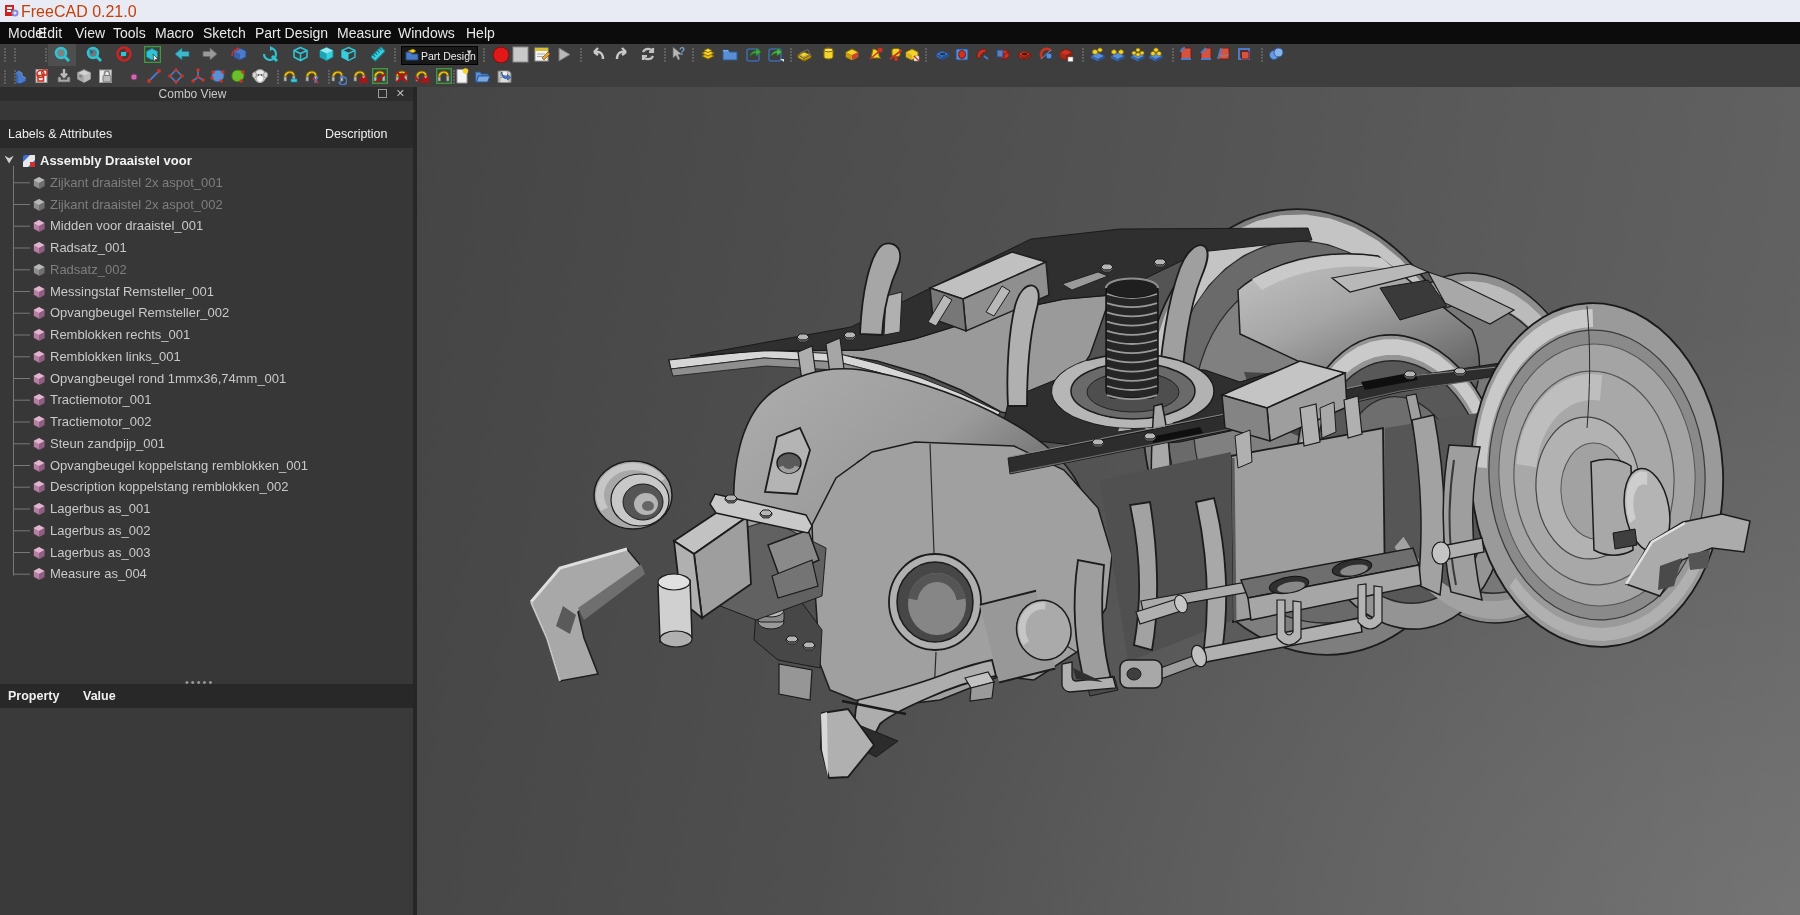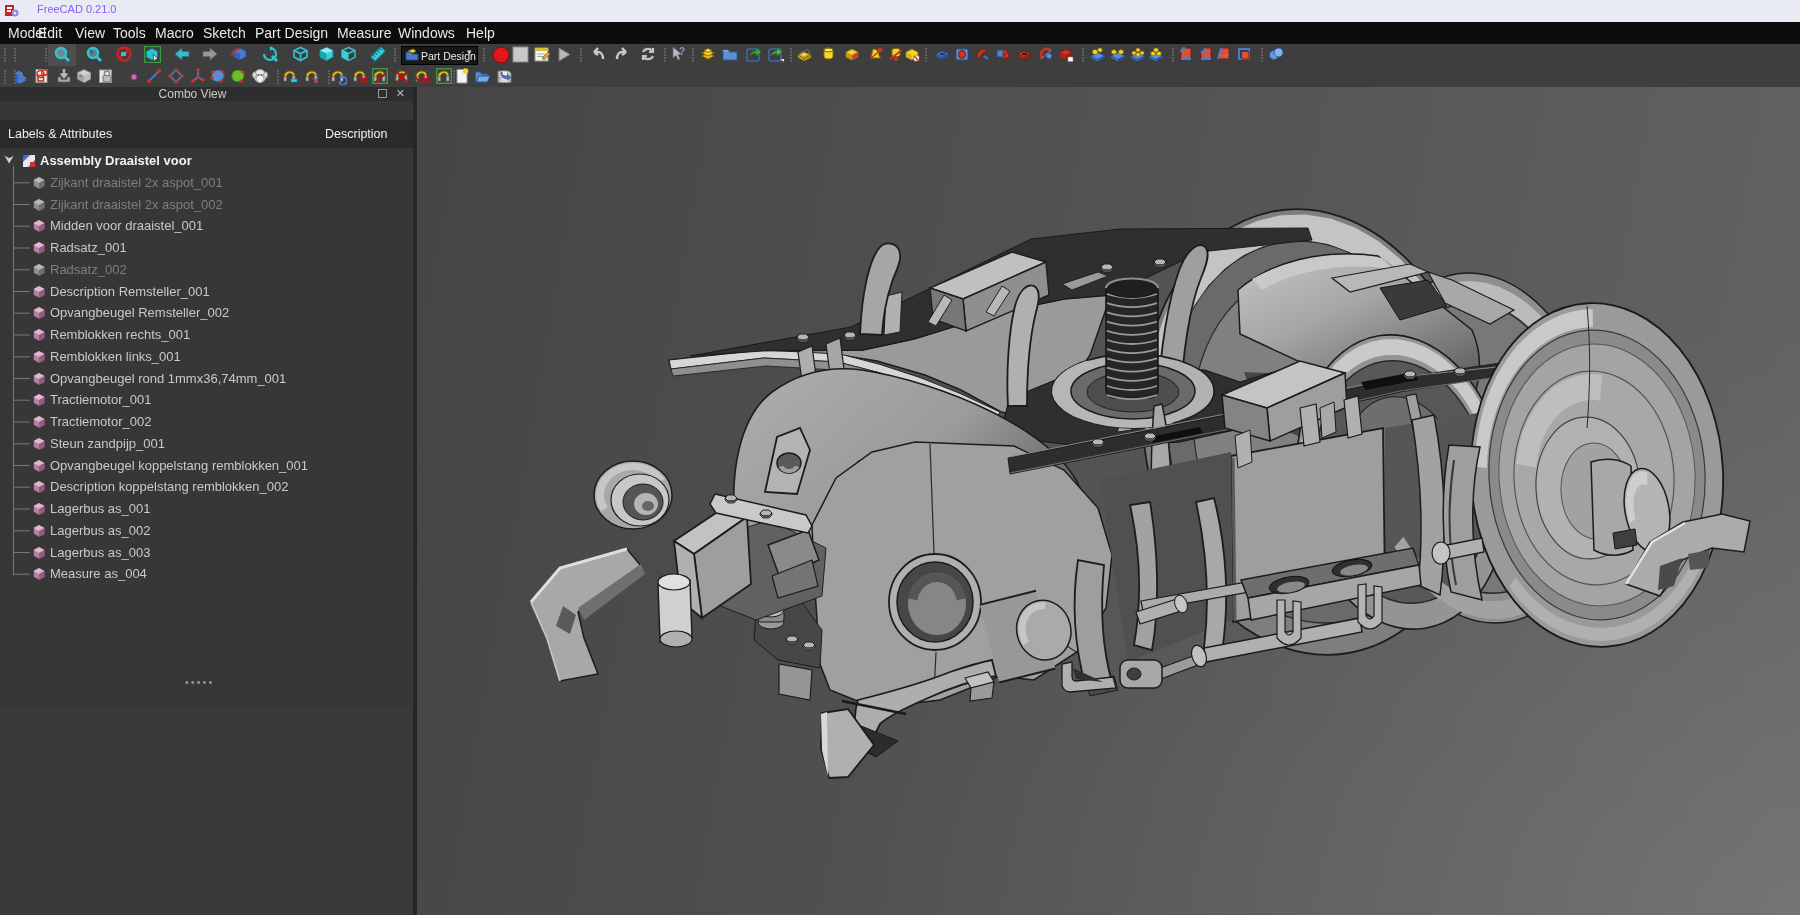--- a/index.html
+++ b/index.html
@@ -1,19 +1,19 @@
 <!DOCTYPE html>
 <html><head>
 <meta charset="utf-8">
 <style>
 * { margin:0; padding:0; box-sizing:border-box; }
 html,body { width:1800px; height:915px; overflow:hidden; background:#000; }
 body { font-family:"Liberation Sans", sans-serif; position:relative; }
 #titlebar { position:absolute; left:0; top:0; width:1800px; height:22px; background:#e9ebf4; }
-#titlebar .txt { position:absolute; left:37px; top:3px; font-size:11px; color:#8b5cf6; }
+#titlebar .txt { position:absolute; left:21px; top:3px; font-size:16px; color:#c2410c; }
 #menubar { position:absolute; left:0; top:22px; width:1800px; height:22px; background:#0c0c0c; }
 #menubar span { position:absolute; top:3px; font-size:14px; color:#e8e8e8; }
 #toolbars { position:absolute; left:0; top:44px; width:1800px; height:43px; background:#3e3e3e; }
 .ic { position:absolute; }
 #panel { position:absolute; left:0; top:87px; width:415px; height:828px; background:#373737; }
 #ptitle { position:absolute; left:0; top:0; width:385px; height:14px; background:#2d2d2d; color:#c8c8c8; font-size:12px; text-align:center; }
 #ptabs { position:absolute; left:0; top:14px; width:415px; height:17px; background:#323232; }
 .tab { position:absolute; top:0; height:17px; font-size:10px; padding-top:3px; text-align:center; }
 #tabmodel { left:0; width:30px; background:#3d3d3d; color:#eee; border-top:3px solid #2c64c8; border-right:1px solid #777; }
 #tabtasks { left:31px; width:30px; color:#8f8f8f; border-bottom:1px solid #888; }
@@ -522,21 +522,21 @@
           <path d="M6 6 L11.5 3 L11.5 9 L6 12 Z" fill="#6f6f6f"></path>
         </svg>
         <span style="position:absolute;left:50px;top:3px">Radsatz_002</span>
       </div>
       <div class="trow" style="left:0;top:132.5px">
         <svg style="position:absolute;left:33px;top:5px" width="12" height="12" viewBox="0 0 12 12">
           <path d="M6 0 L11.5 3 L11.5 9 L6 12 L0.5 9 L0.5 3 Z" fill="#b77fa3" stroke="#4a3a44" stroke-width="0.8"></path>
           <path d="M6 0 L11.5 3 L6 6 L0.5 3 Z" fill="#e0b6cf"></path>
           <path d="M6 6 L11.5 3 L11.5 9 L6 12 Z" fill="#8f5f82"></path>
         </svg>
-        <span style="position:absolute;left:50px;top:3px">Description Remsteller_001</span>
+        <span style="position:absolute;left:50px;top:3px">Messingstaf Remsteller_001</span>
       </div>
       <div class="trow" style="left:0;top:154.2px">
         <svg style="position:absolute;left:33px;top:5px" width="12" height="12" viewBox="0 0 12 12">
           <path d="M6 0 L11.5 3 L11.5 9 L6 12 L0.5 9 L0.5 3 Z" fill="#b77fa3" stroke="#4a3a44" stroke-width="0.8"></path>
           <path d="M6 0 L11.5 3 L6 6 L0.5 3 Z" fill="#e0b6cf"></path>
           <path d="M6 6 L11.5 3 L11.5 9 L6 12 Z" fill="#8f5f82"></path>
         </svg>
         <span style="position:absolute;left:50px;top:3px">Opvangbeugel Remsteller_002</span>
       </div>
       <div class="trow" style="left:0;top:176.0px">
@@ -630,20 +630,24 @@
       <div class="trow" style="left:0;top:415.2px">
         <svg style="position:absolute;left:33px;top:5px" width="12" height="12" viewBox="0 0 12 12">
           <path d="M6 0 L11.5 3 L11.5 9 L6 12 L0.5 9 L0.5 3 Z" fill="#b77fa3" stroke="#4a3a44" stroke-width="0.8"></path>
           <path d="M6 0 L11.5 3 L6 6 L0.5 3 Z" fill="#e0b6cf"></path>
           <path d="M6 6 L11.5 3 L11.5 9 L6 12 Z" fill="#8f5f82"></path>
         </svg>
         <span style="position:absolute;left:50px;top:3px">Measure as_004</span>
       </div>
     </div>
   <div id="splitdots">•••••</div>
+  <div id="prophead">
+      <span style="position:absolute;left:8px;top:5px">Property</span>
+      <span style="position:absolute;left:83px;top:5px">Value</span>
+    </div>
   <div id="proparea"></div>
 </div>
 <div id="pborder"></div>
 <div id="viewport"></div>
 <svg class="model" viewBox="417 87 1383 828" fill="none">
     <defs>
 <linearGradient id="cyl" x1="0.1" y1="0" x2="0.72" y2="1">
  <stop offset="0" stop-color="#c2c2c2"></stop>
         <stop offset="0.38" stop-color="#a6a6a6"></stop>
         <stop offset="1" stop-color="#565656"></stop>

